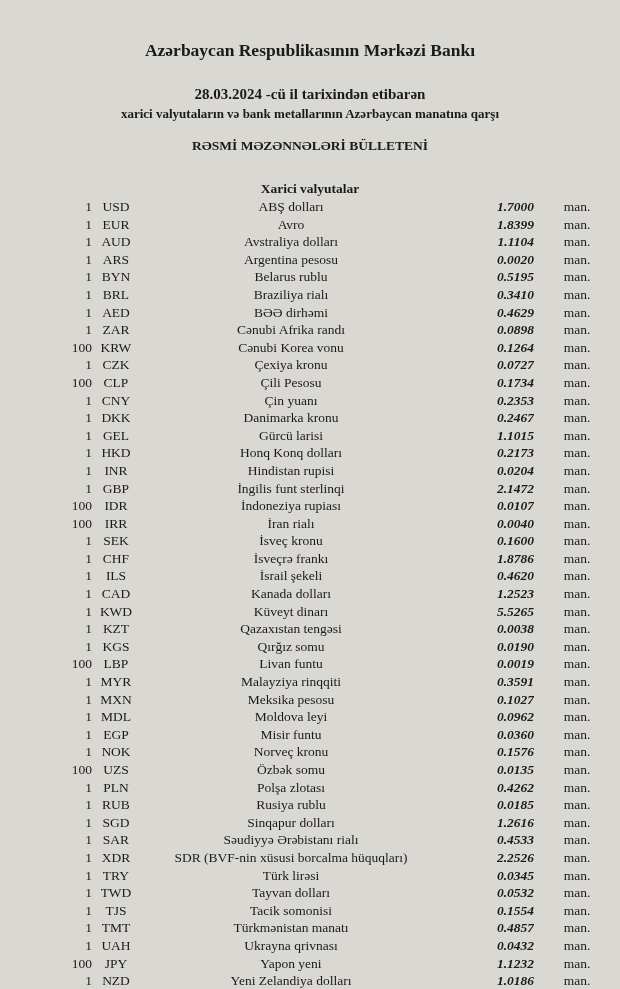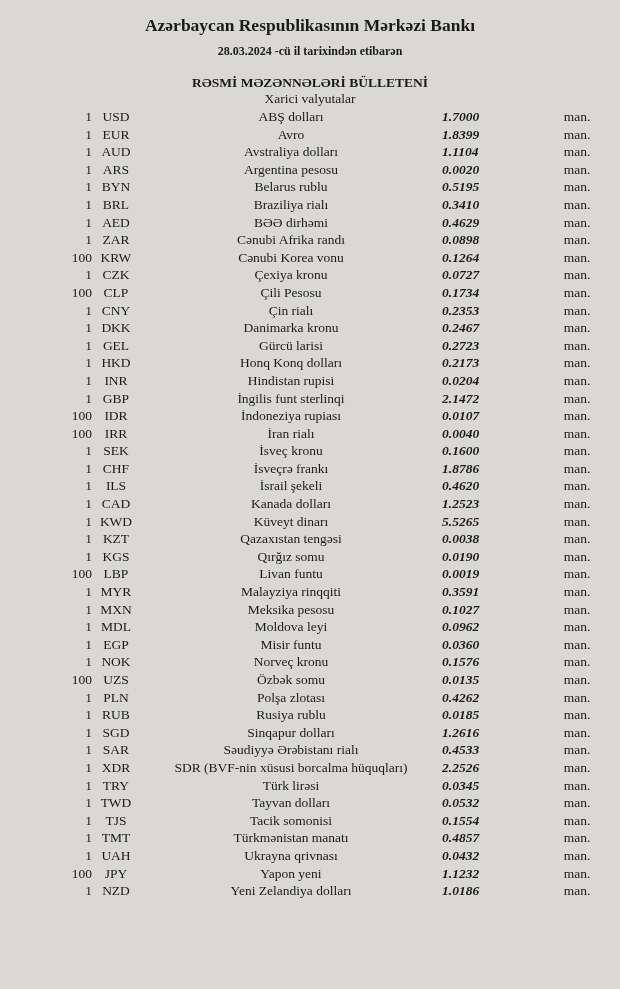--- a/index.html
+++ b/index.html
@@ -11,53 +11,54 @@
     height: 989px;
     background: #d9d8d3;
     font-family: "Liberation Serif", "DejaVu Serif", serif;
     color: #1a1a1a;
     overflow: hidden;
   }
   .page {
     box-sizing: border-box;
     width: 620px;
     height: 989px;
-    padding-top: 15px;
+    padding-top: 40px;
   }
   .doc-title {
     text-align: center;
     font-weight: bold;
     font-size: 17.5px;
     line-height: 20px;
   }
   .doc-sub1 {
     text-align: center;
     font-weight: bold;
-    font-size: 12px;
-    margin-top: 9px;
+    font-size: 15px;
+    margin-top: 27px;
     line-height: 14px;
   }
   .doc-sub2 {
     text-align: center;
     font-weight: bold;
     font-size: 13px;
     margin-top: 5px;
     line-height: 15px;
   }
   .doc-sub3 {
     text-align: center;
     font-weight: bold;
     font-size: 13.5px;
     margin-top: 17px;
     line-height: 16px;
   }
   .section-title {
     text-align: center;
-    font-weight: normal;
+    font-weight: bold;
     font-size: 13.5px;
+    margin-top: 27px;
     margin-bottom: 1px;
     line-height: 16px;
   }
   table.rates {
     border-collapse: collapse;
     width: 620px;
     table-layout: fixed;
   }
   table.rates td {
     padding: 0;
@@ -77,39 +78,41 @@
     width: 48px;
     text-align: center;
     padding-left: 8px;
   }
   td.name {
     text-align: center;
     padding-left: 10px;
   }
   td.rate {
     width: 92px;
+    text-align: right;
     font-weight: bold;
     font-style: italic;
     font-size: 12.5px;
   }
   td.unit {
     width: 86px;
     text-align: center;
     padding-left: 9px;
   }
 </style>
 </head>
 <body>
 
 <div class="page">
 
   <div class="doc-title">Azərbaycan Respublikasının Mərkəzi Bankı</div>
 
   <div class="doc-sub1">28.03.2024 -cü il tarixindən etibarən</div>
 
+  <div class="doc-sub2">xarici valyutaların və bank metallarının Azərbaycan manatına qarşı</div>
 
   <div class="doc-sub3">RƏSMİ MƏZƏNNƏLƏRİ BÜLLETENİ</div>
 
   <div class="section-title">Xarici valyutalar</div>
 
   <table class="rates">
     <tbody>
   <tr>
     <td class="qty">1</td>
     <td class="code">USD</td>
@@ -194,38 +197,38 @@
     <td class="qty">100</td>
     <td class="code">CLP</td>
     <td class="name">Çili Pesosu</td>
     <td class="rate">0.1734</td>
     <td class="unit">man.</td>
   </tr>
 
   <tr>
     <td class="qty">1</td>
     <td class="code">CNY</td>
-    <td class="name">Çin rialı</td>
+    <td class="name">Çin yuanı</td>
     <td class="rate">0.2353</td>
     <td class="unit">man.</td>
   </tr>
 
   <tr>
     <td class="qty">1</td>
     <td class="code">DKK</td>
     <td class="name">Danimarka kronu</td>
     <td class="rate">0.2467</td>
     <td class="unit">man.</td>
   </tr>
 
   <tr>
     <td class="qty">1</td>
     <td class="code">GEL</td>
     <td class="name">Gürcü larisi</td>
-    <td class="rate">0.2723</td>
+    <td class="rate">1.1015</td>
     <td class="unit">man.</td>
   </tr>
 
   <tr>
     <td class="qty">1</td>
     <td class="code">HKD</td>
     <td class="name">Honq Konq dolları</td>
     <td class="rate">0.2173</td>
     <td class="unit">man.</td>
   </tr>

